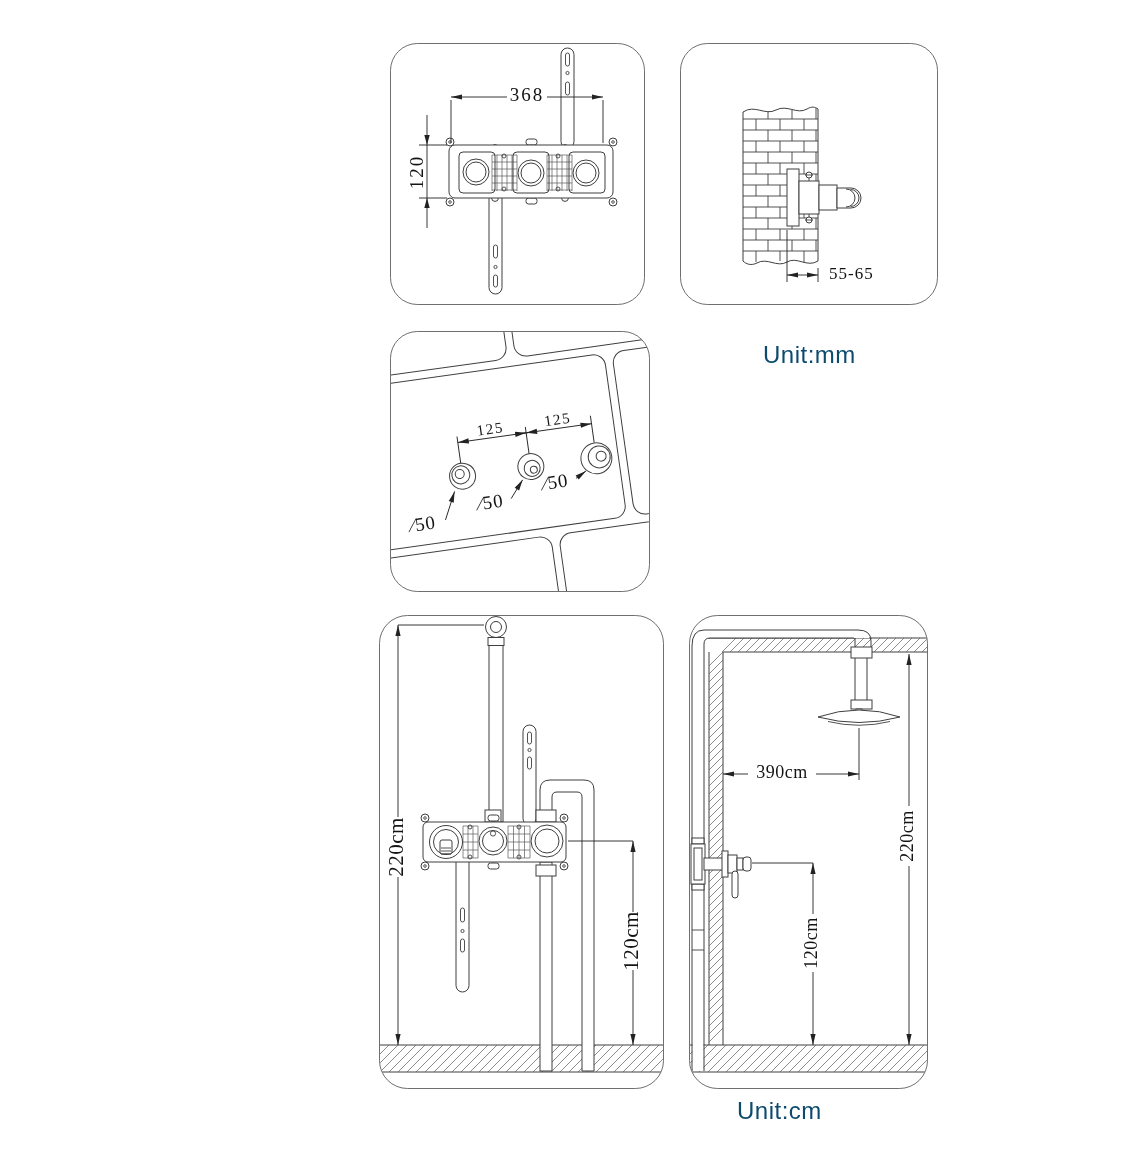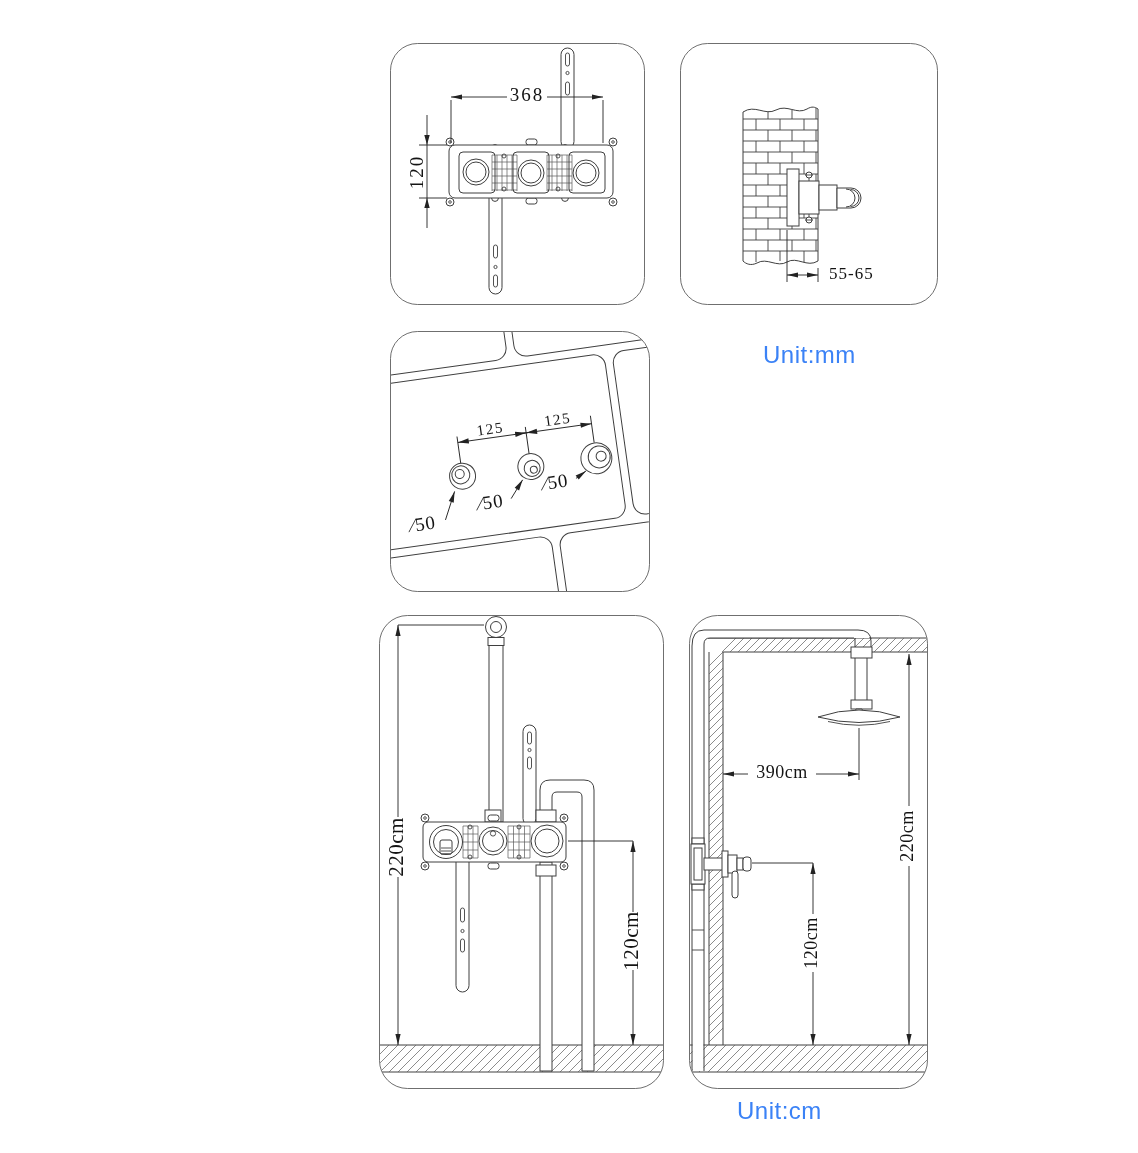--- a/index.html
+++ b/index.html
@@ -1,19 +1,19 @@
 <!DOCTYPE html>
 <html><head>
 <meta charset="utf-8">
 <style>
   html,body{margin:0;padding:0;background:#ffffff;}
   #canvas{position:relative;width:1138px;height:1153px;background:#ffffff;overflow:hidden;
           font-family:"Liberation Sans",sans-serif;margin-left:41px;}
   .panel{position:absolute;}
-  .unit-label{position:absolute;font:500 24px "Liberation Sans",sans-serif;color:#3b82f6;
+  .unit-label{position:absolute;font:500 24px "Liberation Sans",sans-serif;color:#0c4a6e;
               letter-spacing:0.5px;}
   
   .ln{fill:none;stroke:#3f3f3f;stroke-width:1;}
   .lnw{fill:#ffffff;stroke:#3f3f3f;stroke-width:1;}
   .thin{fill:none;stroke:#4a4a4a;stroke-width:0.8;}
   .dim{fill:none;stroke:#222222;stroke-width:0.9;}
   .hat{fill:none;stroke:#5a5a5a;stroke-width:0.7;}
   .dot{fill:none;stroke:#3f3f3f;stroke-width:0.9;}
   text.d{font-family:"Liberation Serif","DejaVu Serif",serif;fill:#141414;}
 </style>

